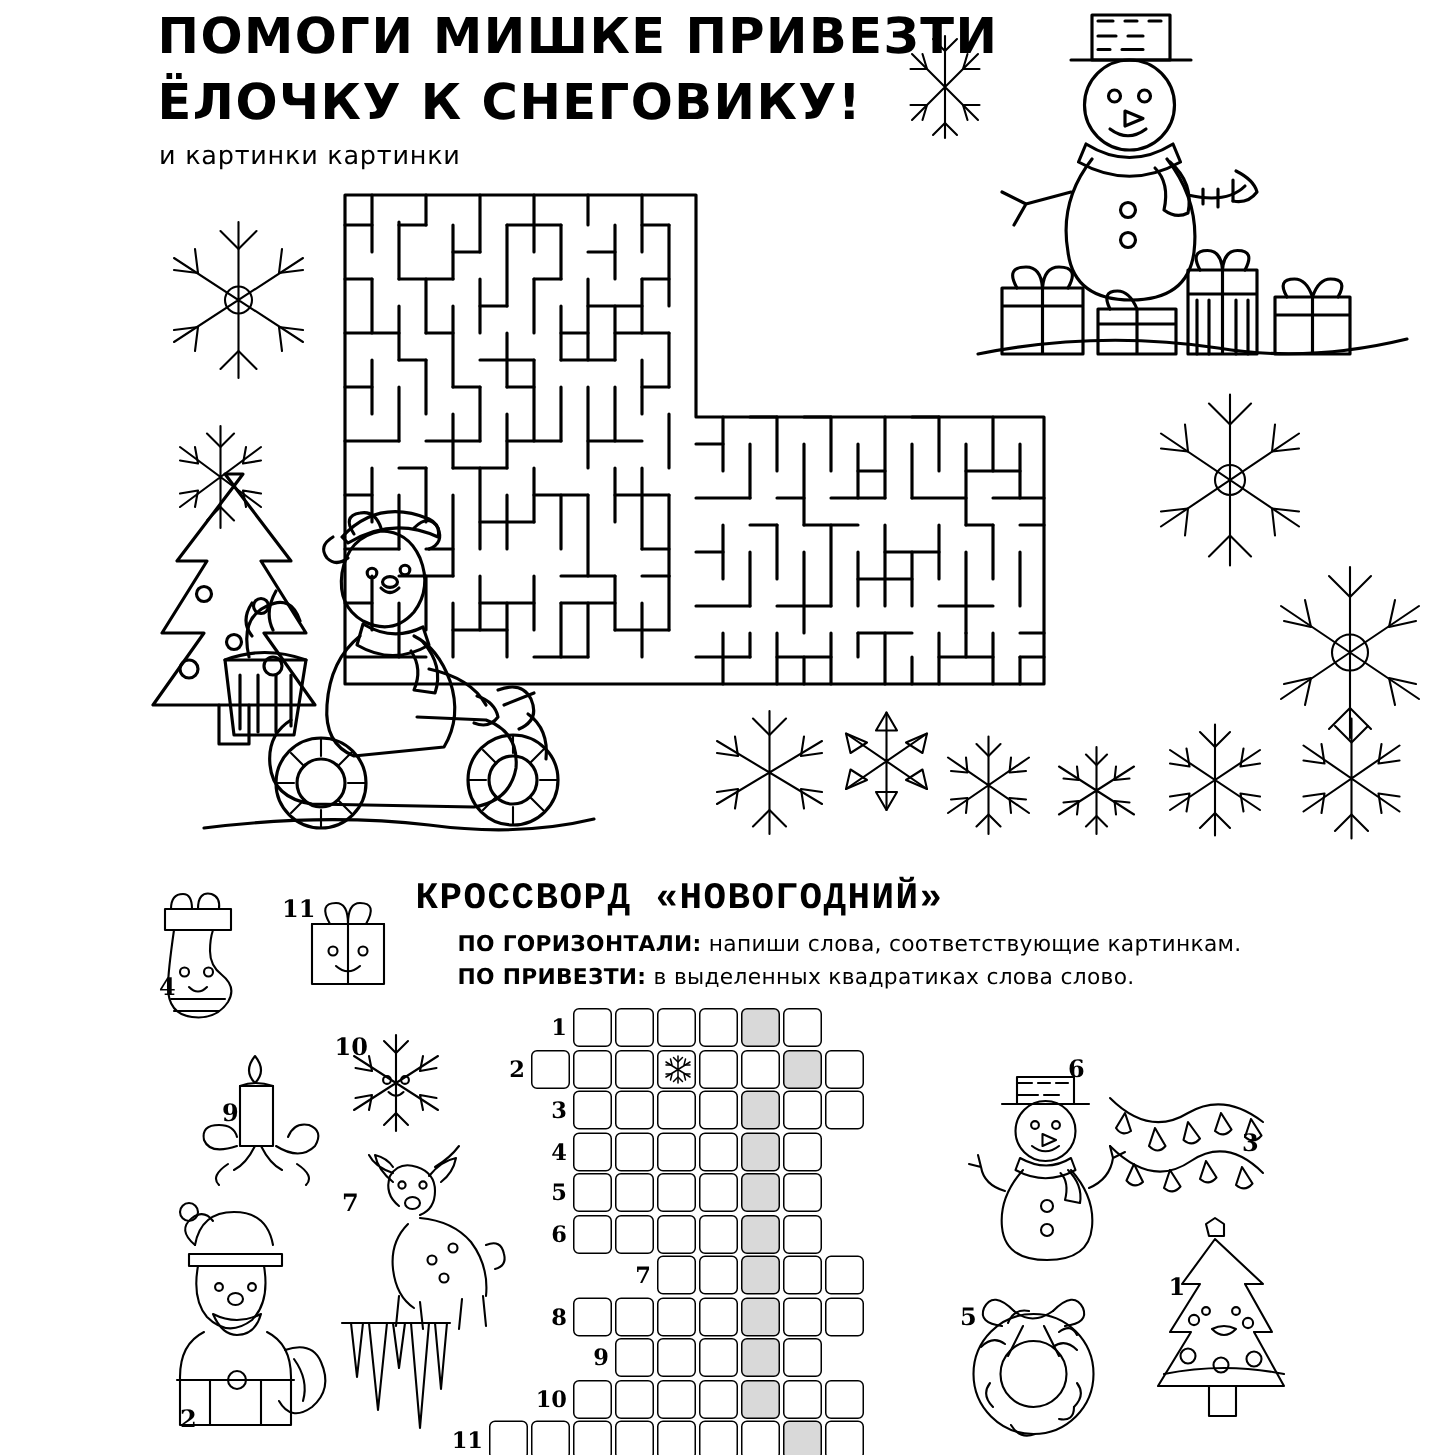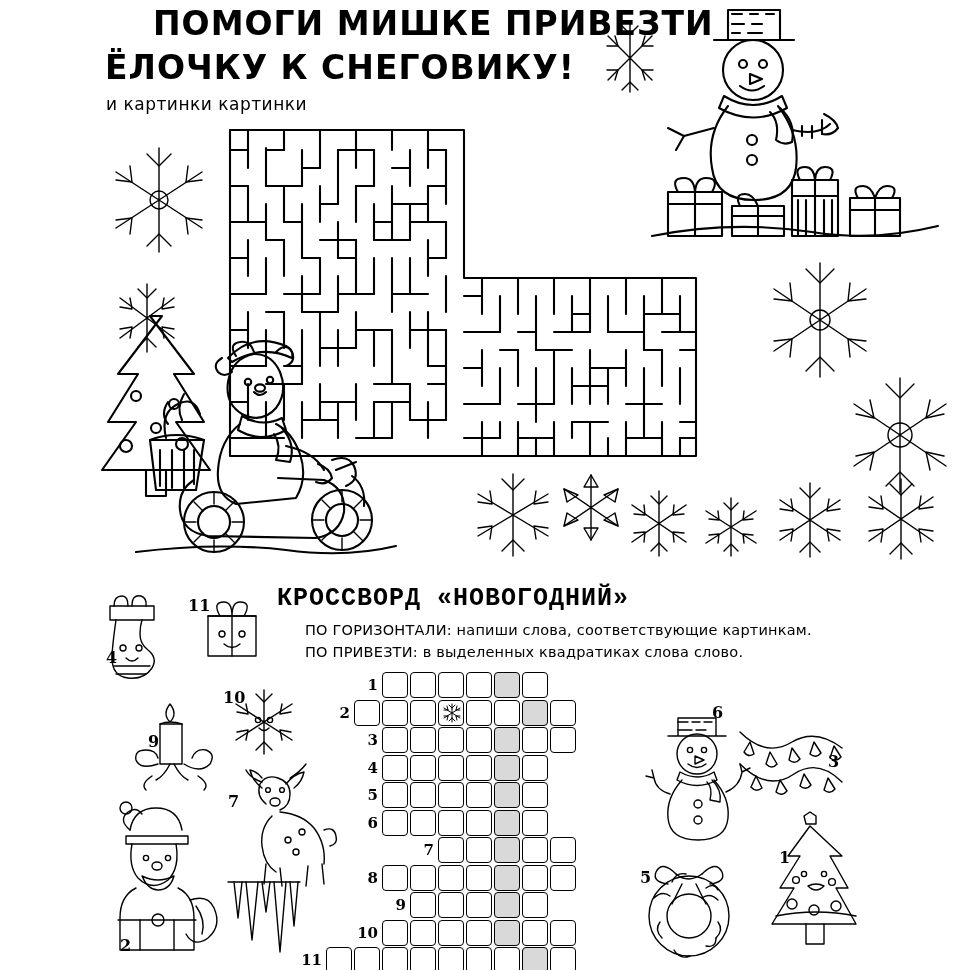--- a/index.html
+++ b/index.html
@@ -14,21 +14,21 @@
   .page{position:relative;width:970px;height:970px;}
 
   
   .title{
     position:absolute;
     font-family:"DejaVu Sans", sans-serif;
     font-weight:bold;
     letter-spacing:1px;
     white-space:nowrap;
   }
-  #title1{left:105px;top:4px;font-size:33px;margin-left:48px;}
+  #title1{left:105px;top:4px;font-size:33px;}
   #title2{left:105px;top:48px;font-size:33px;}
   #subtitle{
     position:absolute;left:106px;top:94px;font-size:17px;
     font-family:"DejaVu Sans", sans-serif;
     letter-spacing:0.5px;
   }
 
   
   #maze-wrap{position:absolute;left:228px;top:128px;}
   #maze-wrap svg{display:block;}
@@ -43,21 +43,21 @@
   #cw-title{
     position:absolute;left:277px;top:584px;
     font-family:Liberation Mono, monospace;
     font-weight:bold;font-size:25px;letter-spacing:1px;white-space:nowrap;
   }
   .cw-line{
     position:absolute;
     font-family:"DejaVu Sans", sans-serif;
     font-size:14.5px;white-space:nowrap;letter-spacing:0.2px;
   }
-  .cw-line b{font-weight:normal;}
+  .cw-line b{font-weight:bold;}
   #cw-l1{left:305px;top:622px;}
   #cw-l2{left:305px;top:644px;}
 
   
   #grid{position:absolute;left:340px;top:672px;}
   .row{position:absolute;display:flex;align-items:center;height:26px;}
   .rnum{
     width:22px;text-align:right;margin-right:4px;
     font-family:"DejaVu Serif", serif;font-weight:bold;font-size:15px;
     line-height:26px;

